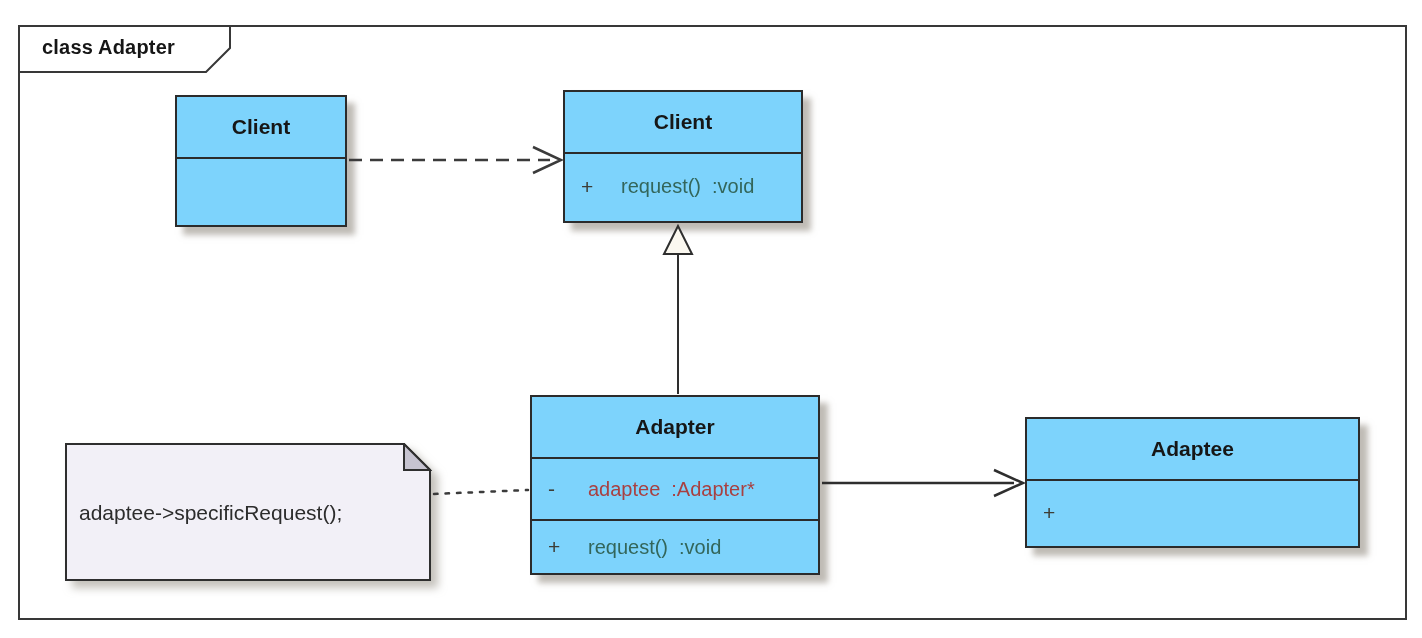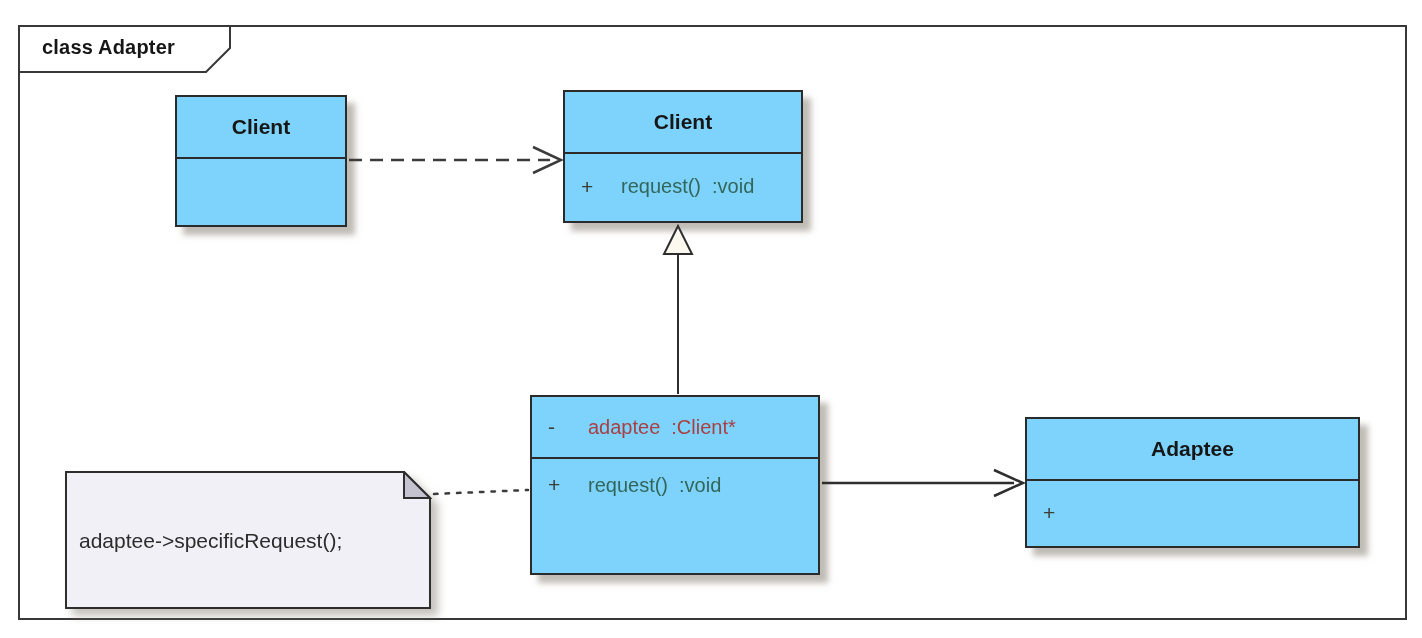--- a/index.html
+++ b/index.html
@@ -69,21 +69,20 @@
   .row .body { margin-left: 56px; white-space: nowrap; }
   .row.method .body { color: #33665a; }
   .row.attr .body { color: #a84041; }
   .row .type { margin-left: 11px; }
   .note-wrap {
     position: absolute;
     left: 65px; top: 443px;
     width: 367px; height: 166px;
     filter: drop-shadow(7px 7px 4px rgba(138, 132, 120, 0.5));
     z-index: 2;
-    margin-top: 28px;
   }
   .note-wrap svg { display: block; }
   .note-text {
     position: absolute;
     left: 14px; top: 0;
     height: 100%;
     display: flex;
     align-items: center;
     padding-bottom: 26px;
     box-sizing: border-box;
@@ -118,23 +117,24 @@
 
 <div class="uml-class" style="left:563px; top:90px; width:240px; height:133px;">
   <div class="title divider">Client</div>
   <div class="row method" style="height:65px;">
     <span class="vis">+</span>
     <span class="body"><span>request()</span><span class="type">:void</span></span>
   </div>
 </div>
 
 <div class="uml-class" style="left:530px; top:395px; width:290px; height:180px;">
+  <div class="title divider">Adapter</div>
   <div class="row attr divider" style="height:62px;">
     <span class="vis">-</span>
-    <span class="body"><span>adaptee</span><span class="type">:Client*</span></span>
+    <span class="body"><span>adaptee</span><span class="type">:Adapter*</span></span>
   </div>
   <div class="row method" style="height:52px;">
     <span class="vis">+</span>
     <span class="body"><span>request()</span><span class="type">:void</span></span>
   </div>
 </div>
 
 <div class="uml-class" style="left:1025px; top:417px; width:335px; height:131px;">
   <div class="title divider">Adaptee</div>
   <div class="row method" style="height:63px;">

